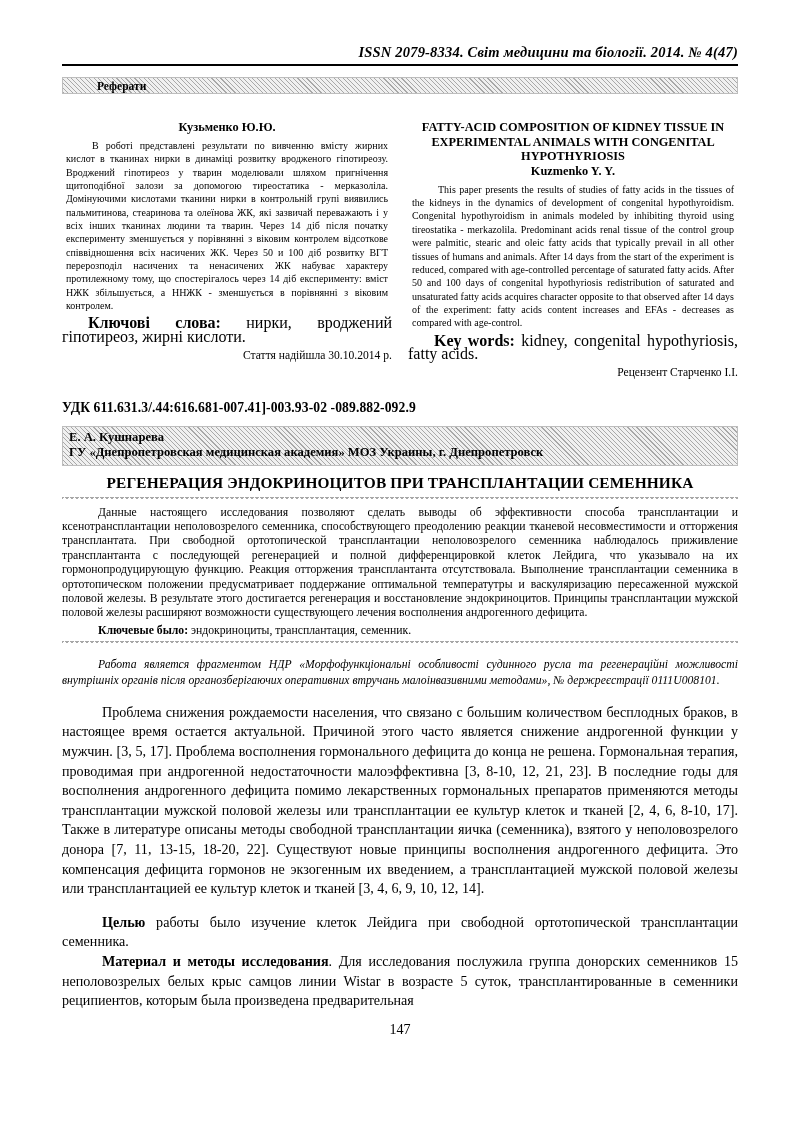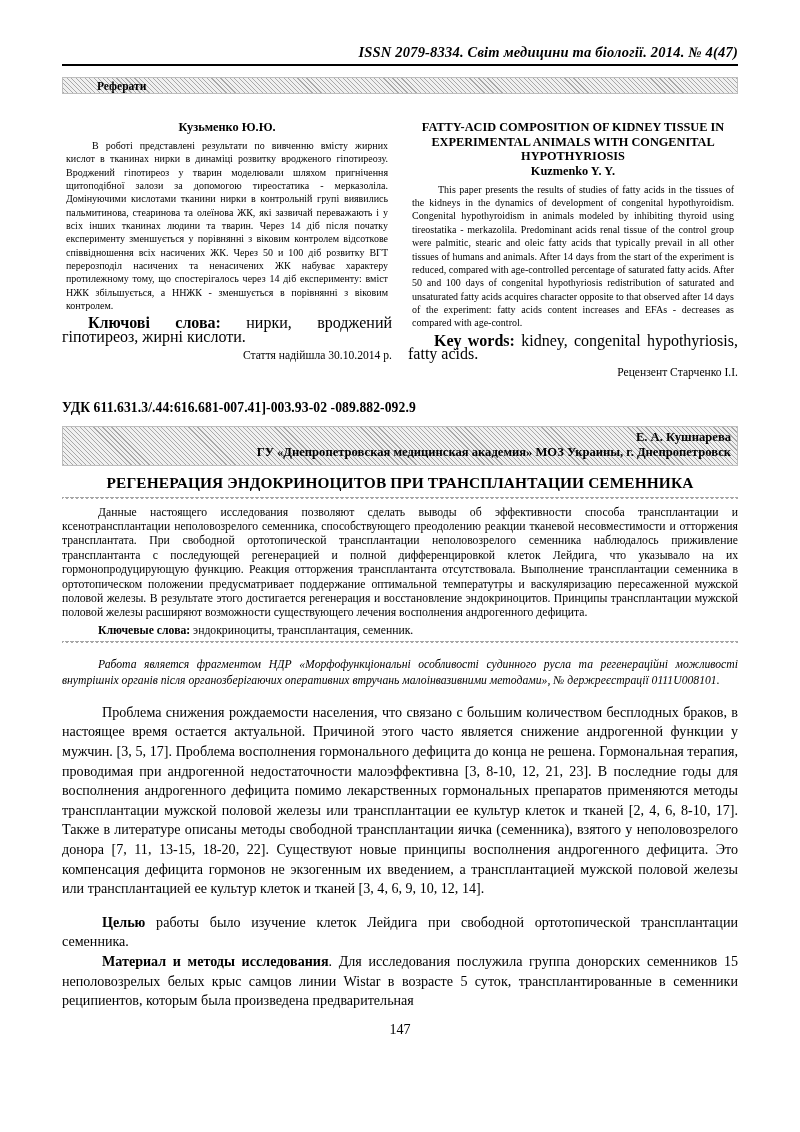--- a/index.html
+++ b/index.html
@@ -60,21 +60,21 @@
   .band-reviews {
     height: 17px;
     line-height: 17px;
     font-weight: bold;
     font-size: 11.5px;
     padding-left: 34px;
     margin-bottom: 26px;
   }
   .band-author {
     padding: 3px 6px 4px 6px;
-    text-align: right;
+    text-align: left;
     font-weight: bold;
     font-size: 12.6px;
     line-height: 15.5px;
     margin-bottom: 6px;
   }
   .band-author .ln1 { display:block; }
   .band-author .ln2 { display:block; }
 
   
   .cols {
@@ -228,21 +228,21 @@
       <span class="ln1">Е. А. Кушнарева</span>
       <span class="ln2">ГУ «Днепропетровская медицинская академия» МОЗ Украины, г. Днепропетровск</span>
     </div>
 
     <div class="bigtitle">РЕГЕНЕРАЦИЯ ЭНДОКРИНОЦИТОВ ПРИ ТРАНСПЛАНТАЦИИ СЕМЕННИКА</div>
 
     <div class="zig"></div>
 
     <p class="ru-abs">Данные настоящего исследования позволяют сделать выводы об эффективности способа трансплантации и ксенотрансплантации неполовозрелого семенника, способствующего преодолению реакции тканевой несовместимости и отторжения трансплантата. При свободной ортотопической трансплантации неполовозрелого семенника наблюдалось приживление трансплантанта с последующей регенерацией и полной дифференцировкой клеток Лейдига, что указывало на их гормонопродуцирующую функцию. Реакция отторжения трансплантанта отсутствовала. Выполнение трансплантации семенника в ортотопическом положении предусматривает поддержание оптимальной температутры и васкуляризацию пересаженной мужской половой железы. В результате этого достигается регенерация и восстановление эндокриноцитов. Принципы трансплантации мужской половой железы расширяют возможности существующего лечения восполнения андрогенного дефицита.</p>
 
-    <p class="ru-kw"><b>Ключевые слова:</b><span> эндокриноциты, трансплантация, семенник.</span></p>
+    <p class="ru-kw"><b>Ключевые было:</b><span> эндокриноциты, трансплантация, семенник.</span></p>
 
     <div class="zig"></div>
 
     <p class="funding">Работа является фрагментом НДР «Морфофункціональні особливості судинного русла та регенераційні можливості внутрішніх органів після органозберігаючих оперативних втручань малоінвазивними методами», № держреєстрації 0111U008101.</p>
 
     <p class="body-p">Проблема снижения рождаемости населения, что связано с большим количеством бесплодных браков, в настоящее время остается актуальной. Причиной этого часто является снижение андрогенной функции у мужчин. [3, 5, 17]. Проблема восполнения гормонального дефицита до конца не решена. Гормональная терапия, проводимая при андрогенной недостаточности малоэффективна [3, 8-10, 12, 21, 23]. В последние годы для восполнения андрогенного дефицита помимо лекарственных гормональных препаратов применяются методы трансплантации мужской половой железы или трансплантации ее культур клеток и тканей [2, 4, 6, 8-10, 17]. Также в литературе описаны методы свободной трансплантации яичка (семенника), взятого у неполовозрелого донора [7, 11, 13-15, 18-20, 22]. Существуют новые принципы восполнения андрогенного дефицита. Это компенсация дефицита гормонов не экзогенным их введением, а трансплантацией мужской половой железы или трансплантацией ее культур клеток и тканей [3, 4, 6, 9, 10, 12, 14].</p>
 
     <p class="body-p"><b>Целью</b><span> работы было изучение клеток Лейдига при свободной ортотопической трансплантации семенника.</span></p>
 
     <p class="body-p tight"><b>Материал и методы исследования</b><span>. Для исследования послужила группа донорских семенников 15 неполовозрелых белых крыс самцов линии Wistar в возрасте 5 суток, трансплантированные в семенники реципиентов, которым была произведена предварительная</span></p>

